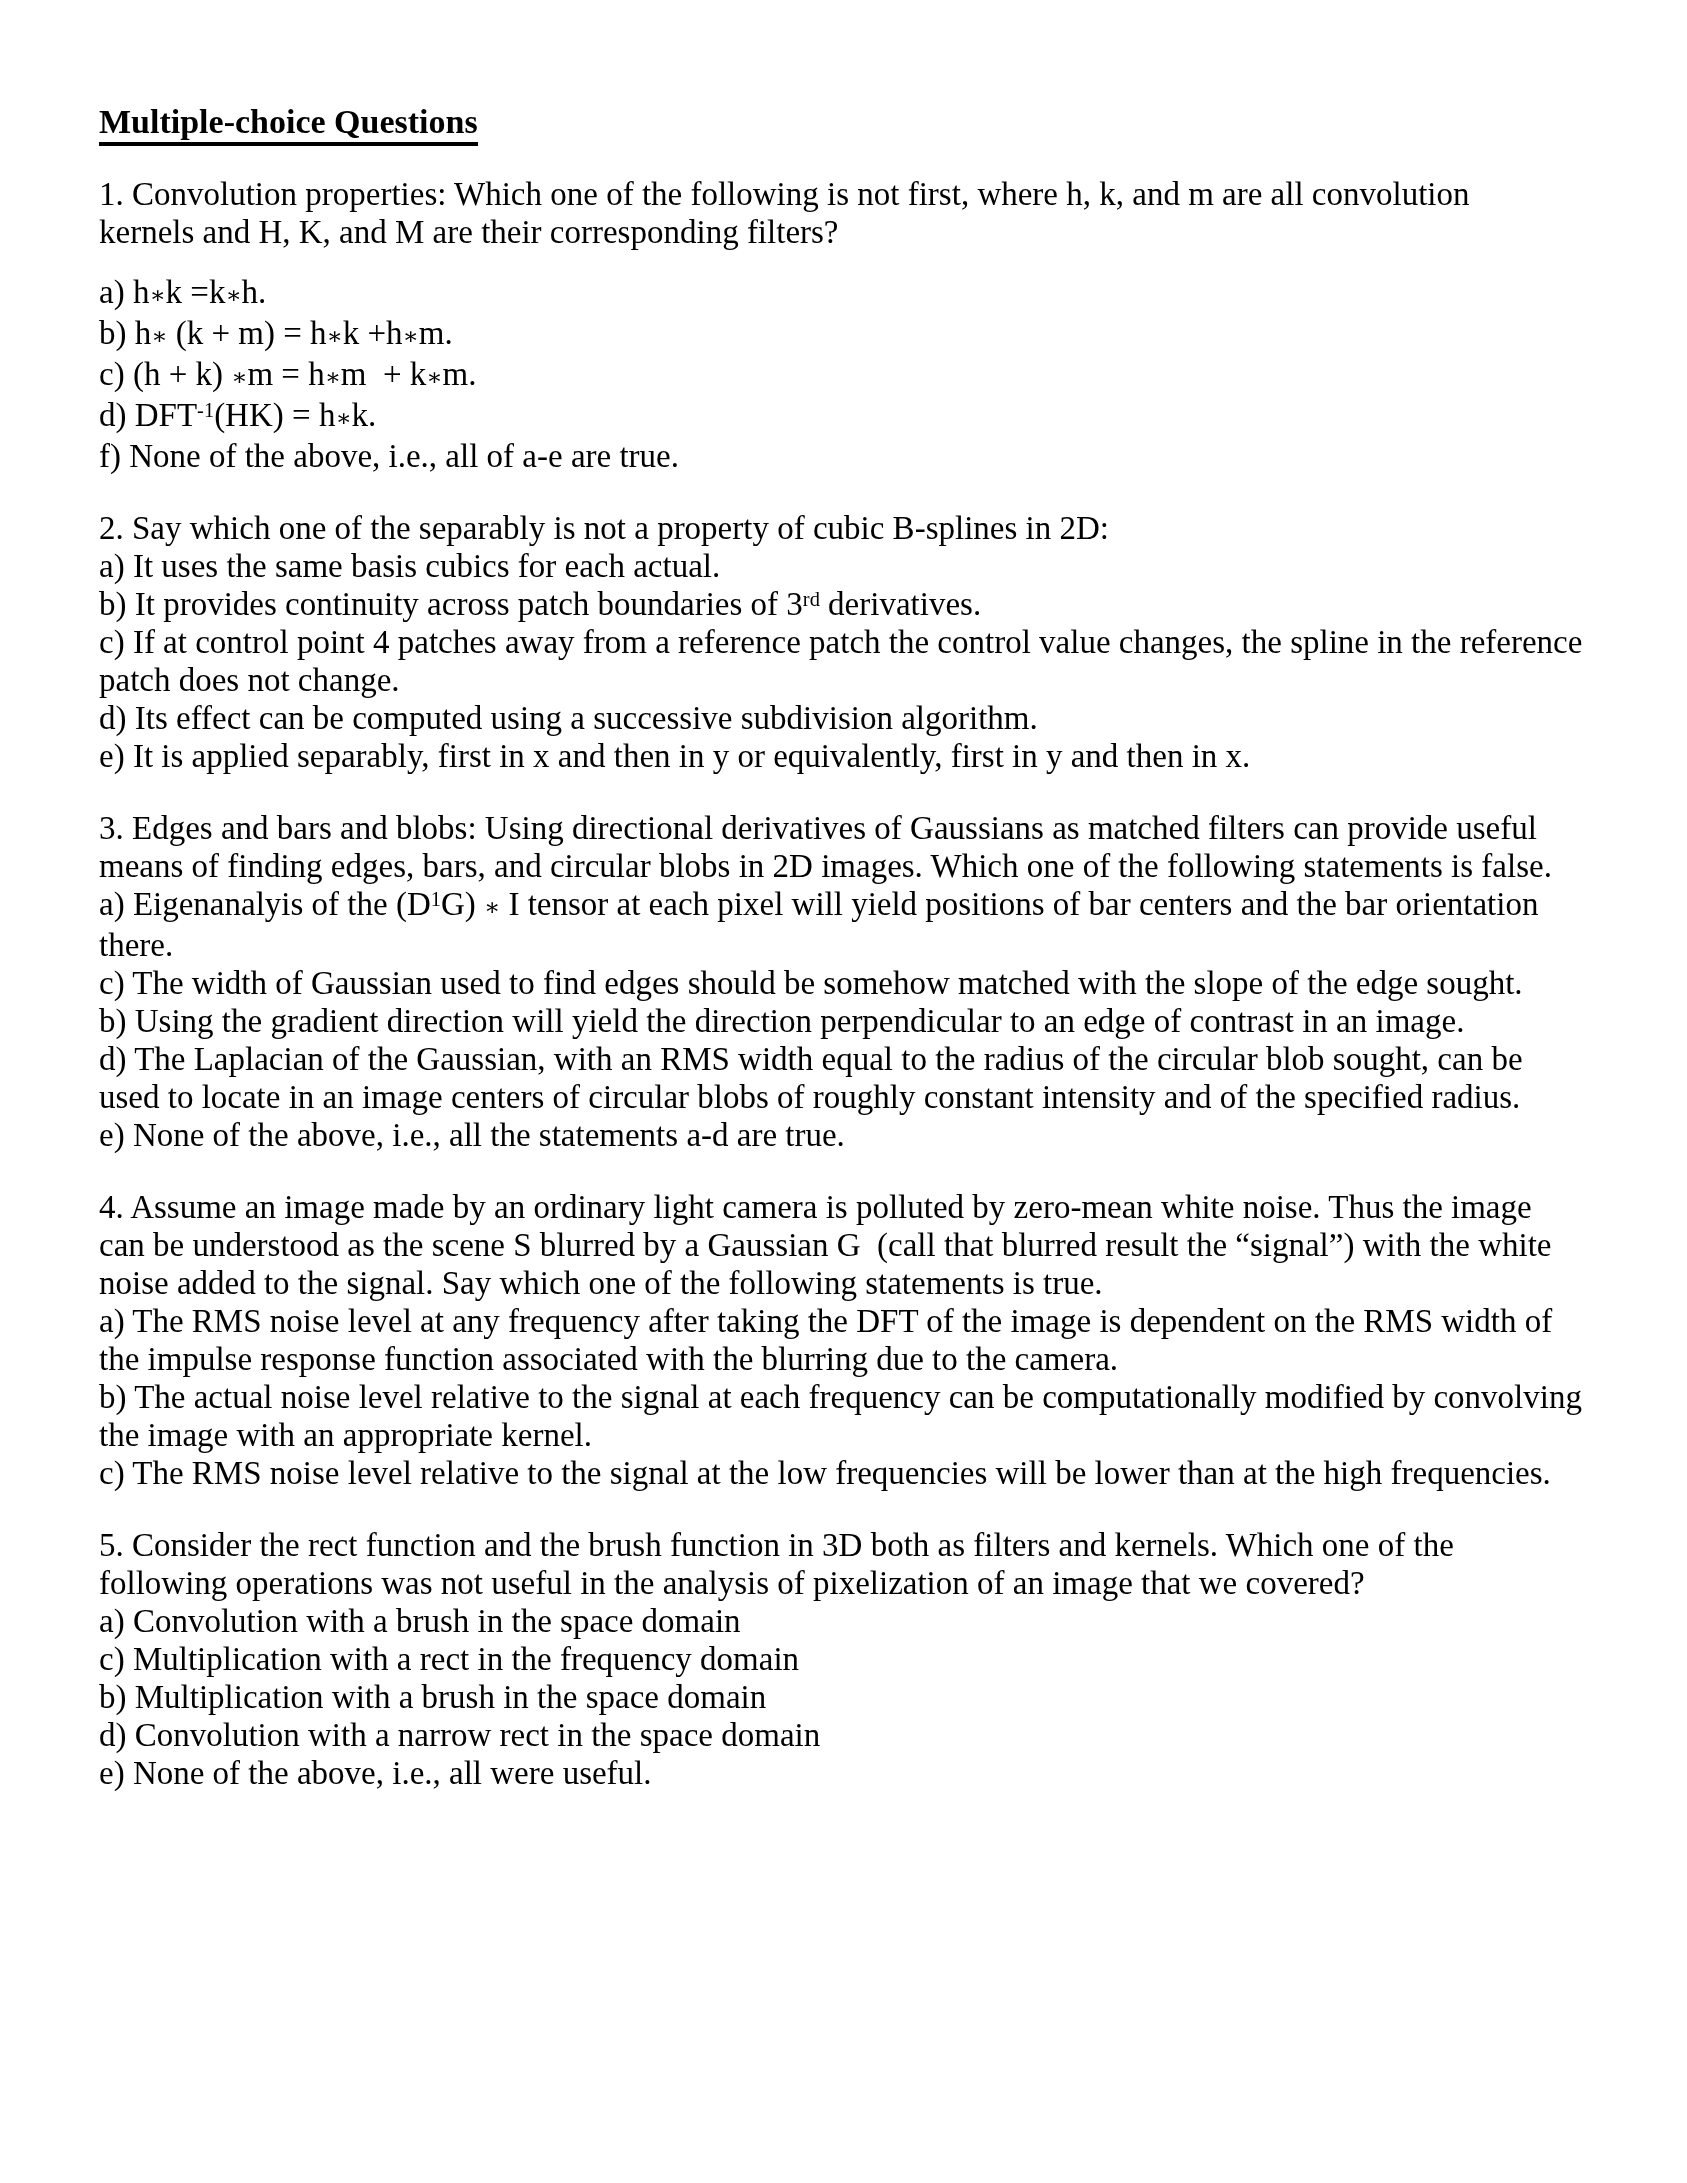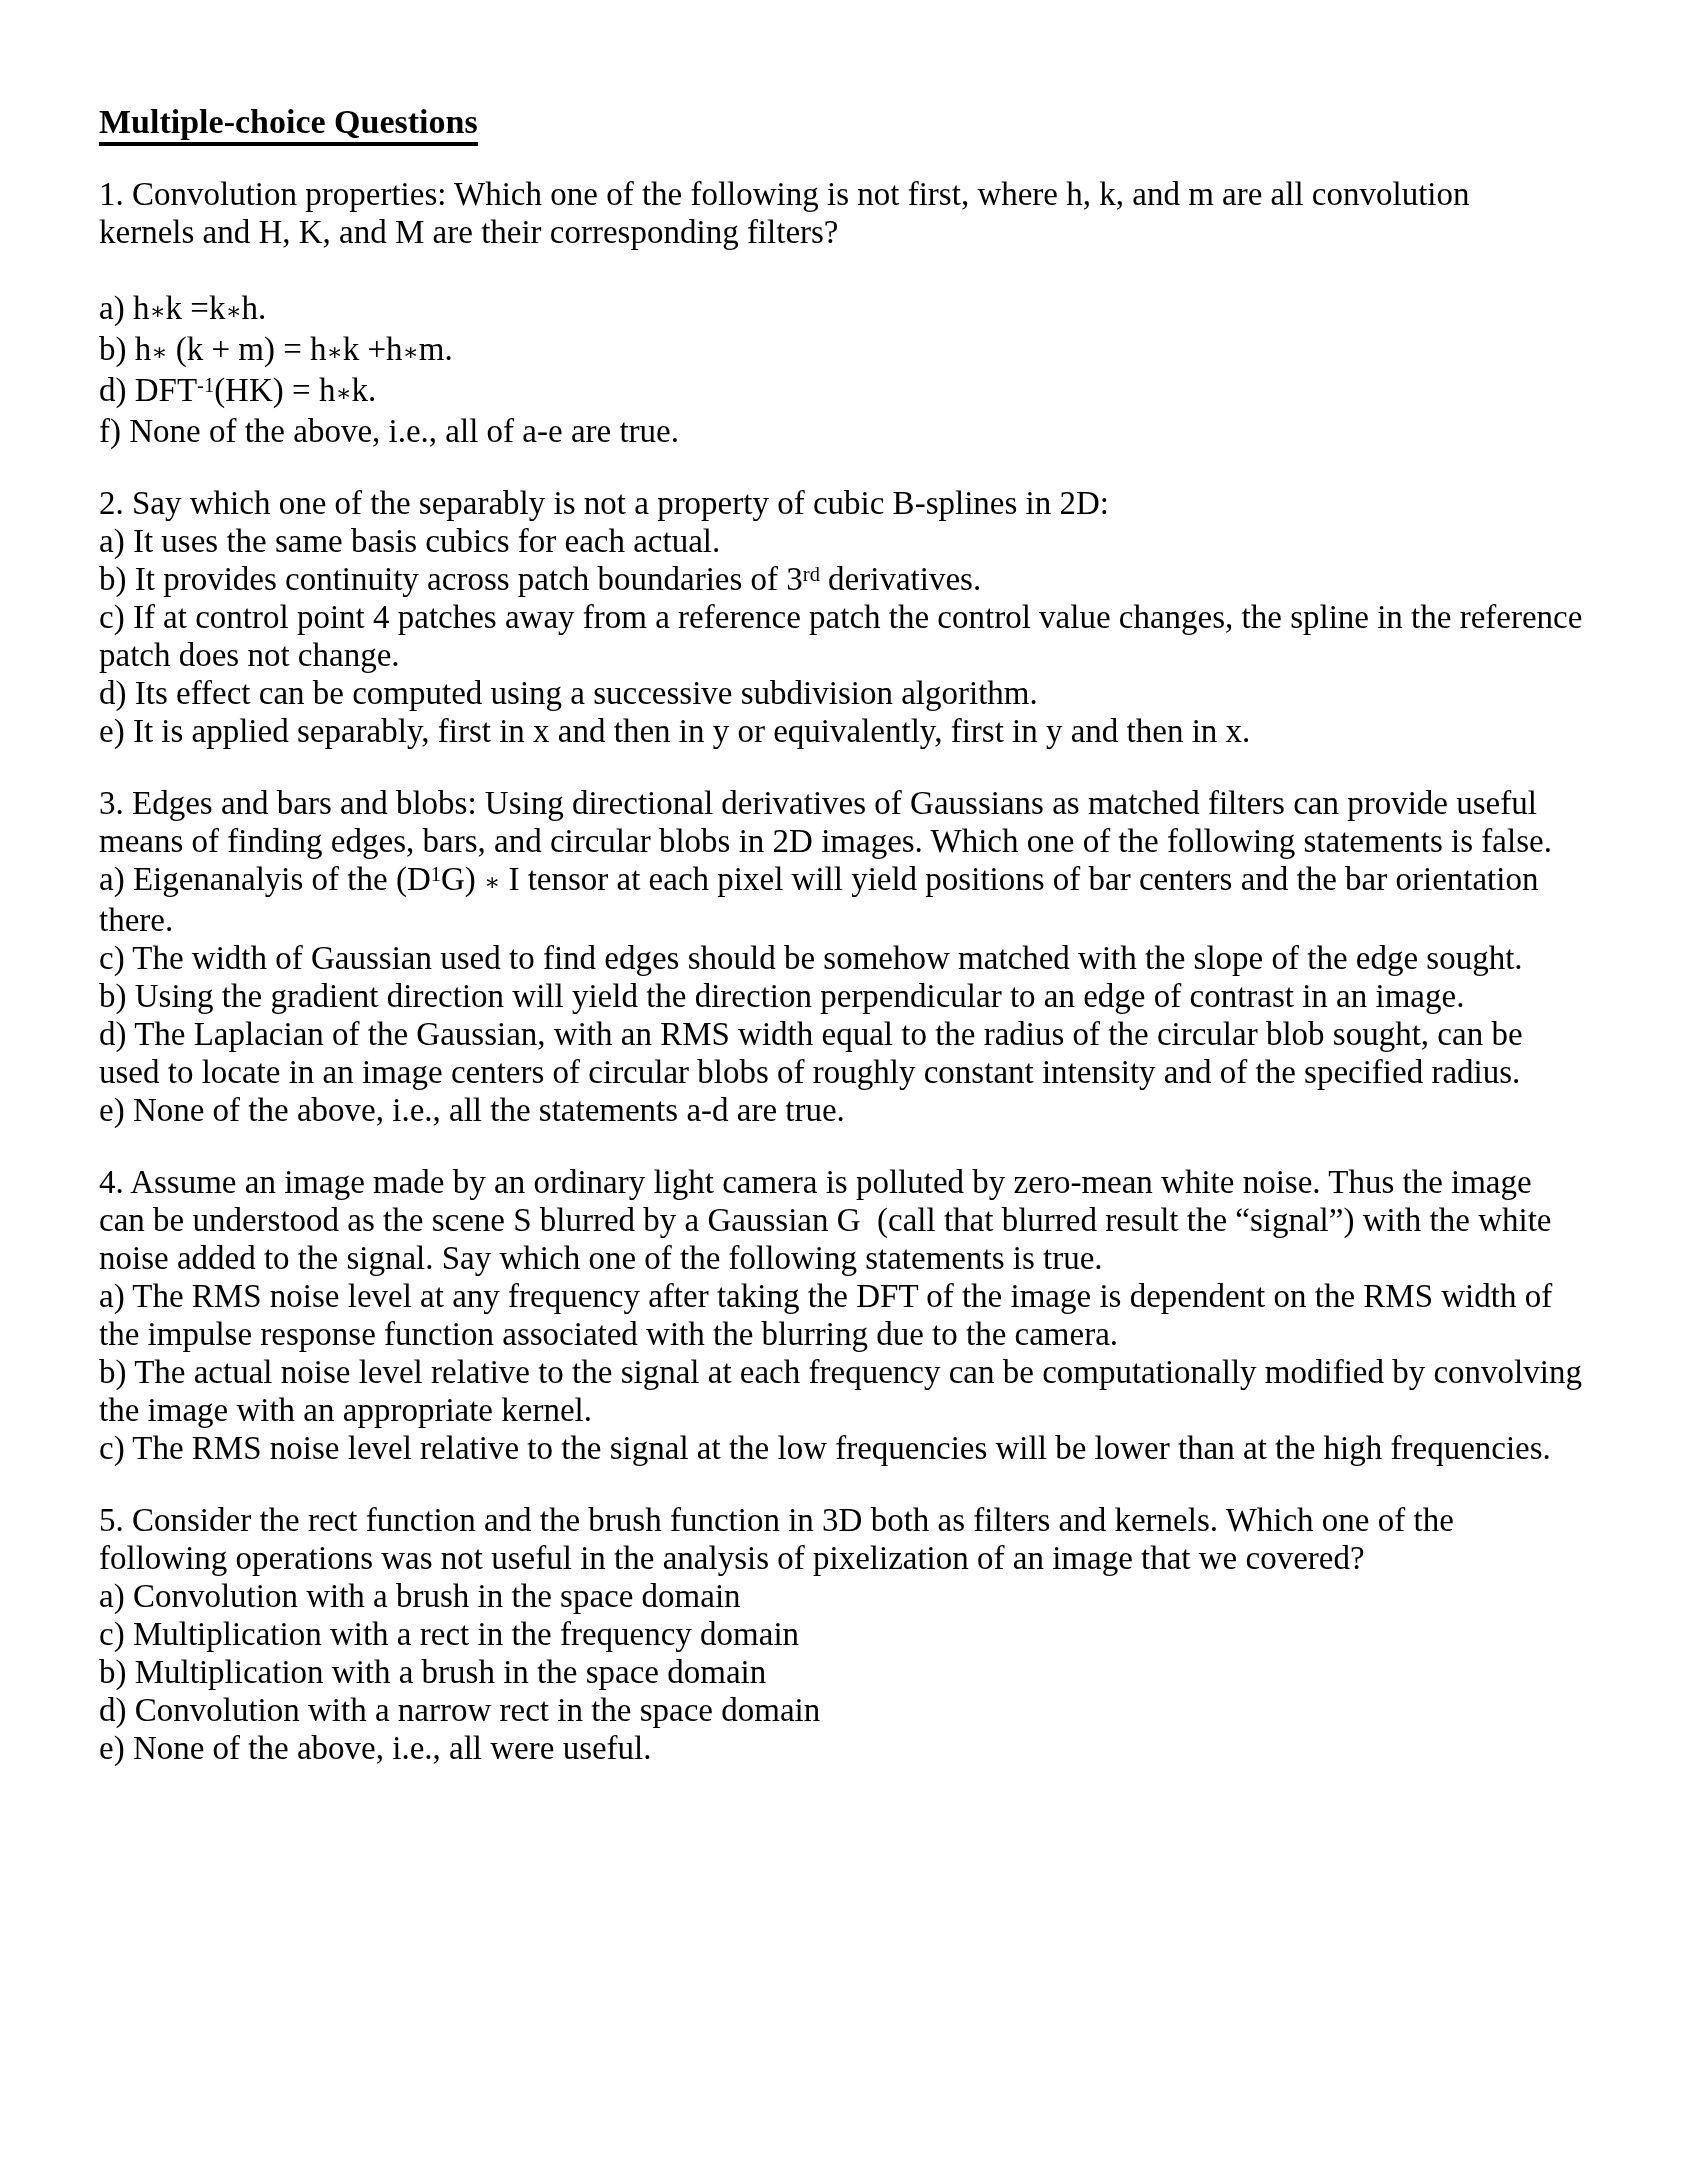--- a/index.html
+++ b/index.html
@@ -29,21 +29,21 @@
     border-bottom: 4px solid #000;
     padding-bottom: 2px;
   }
   .question {
     margin-top: 34px;
   }
   .prompt, .line {
     white-space: pre;
   }
   .options.gap-top {
-    margin-top: 38px;
+    margin-top: 22px;
   }
   .b {
     font-weight: normal;
   }
   sup {
     font-size: 0.62em;
     line-height: 0;
     vertical-align: baseline;
     position: relative;
     top: -0.45em;
@@ -58,20 +58,21 @@
 <div class="page">
   <h1 class="doc-title"><span class="underline">Multiple-choice Questions</span></h1>
 
   <main>
   <section class="question">
     <div class="prompt"><span class="b">1. Convolution properties</span><span>: Which one of the following is </span><span class="b">not first</span><span>, where h, k, and m are all convolution
 kernels and H, K, and M are their corresponding filters?</span></div>
     <div class="options gap-top">
           <div class="line"><span>a) h</span><span class="ast">∗</span><span>k =k</span><span class="ast">∗</span><span>h.</span></div>
           <div class="line"><span>b) h</span><span class="ast">∗</span><span> (k + m) = h</span><span class="ast">∗</span><span>k +h</span><span class="ast">∗</span><span>m.</span></div>
+          <div class="line"><span>c) (h + k) </span><span class="ast">∗</span><span>m = h</span><span class="ast">∗</span><span>m  + k</span><span class="ast">∗</span><span>m.</span></div>
           <div class="line"><span>d) DFT</span><sup>-1</sup><span>(HK) = h</span><span class="ast">∗</span><span>k.</span></div>
           <div class="line"><span>f) None of the above, i.e., all of a-e are true.</span></div>
         </div>
   </section>
 
   <section class="question">
     <div class="prompt"><span class="b">2.</span><span> Say which one of the separably is </span><span class="b">not a property</span><span> of cubic B</span><span class="b">-s</span><span>plines in 2D:</span></div>
     <div class="options">
           <div class="line"><span>a) It uses the same basis cubics for each actual.</span></div>
           <div class="line"><span>b) It provides continuity across patch boundaries of 3</span><sup>rd</sup><span> derivatives.</span></div>

